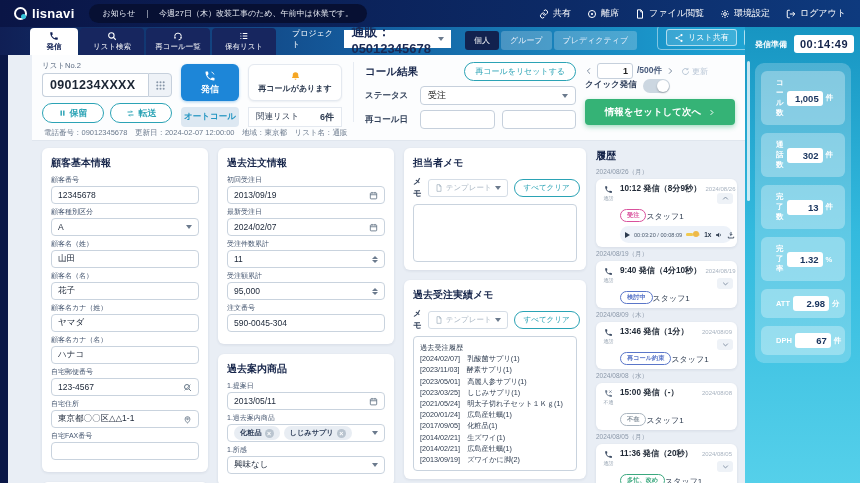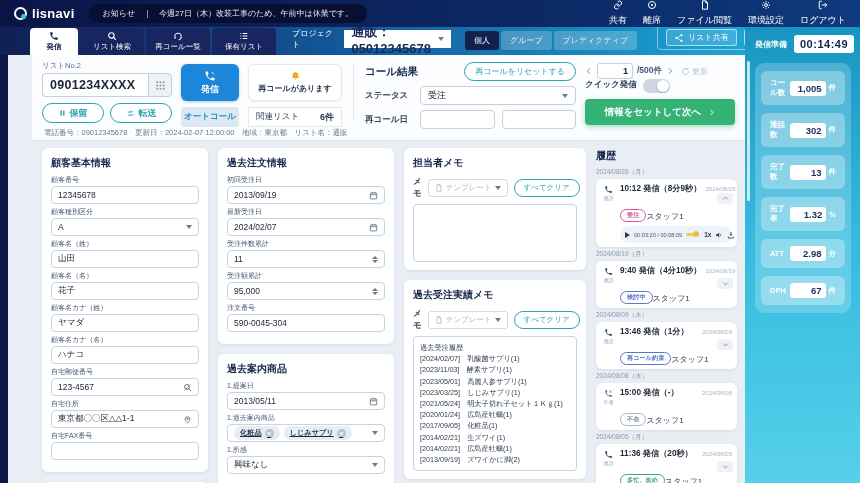--- a/index.html
+++ b/index.html
@@ -9,21 +9,21 @@
 
   
   .topbar { position:absolute; left:0; top:0; width:860px; height:27px;
     background:linear-gradient(90deg,#0a1546,#0c2a66 65%,#0e3a7e); display:flex; align-items:center;
     color:#fff; padding:0 14px; gap:14px; z-index:6;text-align:right; }
   .logo { display:flex; align-items:center; gap:5px; font-weight:bold; font-size:13px; letter-spacing:.3px; }
   .logo-mark { width:13px; height:13px; border:2.5px solid #fff; border-radius:50%; position:relative; }
   .logo-mark::after { content:""; position:absolute; right:-1px; bottom:-1px; width:5px; height:5px; background:#35c3d8; border-radius:50%; }
   .announce { background:#071033; border-radius:11px; padding:4px 14px; font-size:8px; color:#e8ecf5; display:flex; gap:8px; align-items:center; white-space:nowrap; }
   .top-actions { margin-left:auto; display:flex; gap:16px; font-size:9px; align-items:center; }
-  .top-action { display:flex; gap:4px; align-items:center; cursor:pointer; white-space:nowrap;flex-direction:column; }
+  .top-action { display:flex; gap:4px; align-items:center; cursor:pointer; white-space:nowrap; }
   .tic { width:10px; height:10px; }
 
   
   .navrow { position:absolute; left:0; top:27px; width:860px; height:28px;
     background:linear-gradient(90deg,#101f55,#145c9e 42%,#1b9bce 80%,#28b6de); display:flex; align-items:flex-end; padding-left:30px; z-index:2; }
   .tabs { display:flex; gap:2px; align-items:flex-end; }
   .tab { width:64px; height:27px; background:#17265f; color:#fff; display:flex; flex-direction:column; align-items:center; justify-content:center; gap:1px; border-radius:4px 4px 0 0; font-size:7.5px; cursor:pointer; }
   .tab .ic { width:10px; height:10px; }
   .tab.active { background:#ffffff; color:#0c1c50; font-weight:bold; width:48px; }
   .proj { display:flex; align-items:center; gap:6px; margin:0 0 5px 16px; color:#fff; font-size:8px; }
@@ -36,21 +36,21 @@
   .tool-btn { display:flex; gap:4px; align-items:center; font-size:8px; color:#fff; background:rgba(255,255,255,.14); border:1px solid rgba(255,255,255,.6); border-radius:3px; padding:2px 7px; cursor:pointer; white-space:nowrap; }
 
   
   .sidebar { position:absolute; right:0; top:27px; width:115px; height:456px;
     background:linear-gradient(180deg,#1795c2,#33bade 45%,#55d0ea); padding:8px 9px 0 10px; z-index:7; }
   .sidebar-scroll { position:absolute; left:2px; top:34px; width:3px; height:140px; background:rgba(255,255,255,.75); border-radius:2px; }
   .ready-row { display:flex; align-items:center; gap:7px; }
   .ready-label { color:#fff; font-size:8px; font-weight:bold; white-space:nowrap; }
   .timer { background:#fff; border-radius:3px; font-weight:bold; font-size:11px; color:#13234a; padding:3px 6px; letter-spacing:.5px; }
   .stats-wrap { margin-top:10px; background:rgba(255,255,255,.22); border-radius:9px; padding:8px 6px; display:flex; flex-direction:column; gap:8px; }
-  .stat { background:rgba(255,255,255,.30); border-radius:6px; padding:7px 9px; display:flex; align-items:center; gap:3px; color:#fff; font-size:7.5px; font-weight:bold; }
+  .stat { background:rgba(255,255,255,.30); border-radius:6px; padding:7px 15px; display:flex; align-items:center; gap:3px; color:#fff; font-size:7.5px; font-weight:bold; }
   .stat-value { margin-left:auto; background:#fff; border-radius:3px; padding:2px 4px; font-weight:bold; font-size:9.5px; color:#16325c; min-width:36px; text-align:right; }
   .stat-unit { font-size:7.5px; }
 
   
   .main { position:absolute; left:8px; top:55px; width:737px; height:428px; background:#e9eef5; overflow:hidden;padding-left:24px; }
   .control-wrap { background:#fcfdfe; height:86px; border-bottom:1px solid #e0e6ee; padding:5px 10px 0; }
   .control-row { display:flex; gap:9px; height:64px; }
   .list-no { font-size:7.5px; color:#5a6a80; margin:1px 0 2px; }
   .col-phone { width:130px; }
   .phone-row { display:flex; }
@@ -91,21 +91,21 @@
   .card { background:#fff; border-radius:6px; box-shadow:0 1px 3px rgba(20,40,80,.09); padding:8px 9px; margin-bottom:10px; }
   .card-title { font-size:10px; font-weight:bold; color:#16254a; margin-bottom:6px; }
   .field { margin-bottom:4px; }
   .field-label { font-size:7px; color:#43546e; margin-bottom:2px; line-height:8px; }
   .field-input { height:18px; border:1px solid #c9d3de; border-radius:4px; background:#fff; display:flex; align-items:center; padding:0 6px; font-size:8.5px; color:#202b3c; justify-content:space-between; gap:4px; }
   .fi-icon { color:#5f7082; display:flex; flex:none; }
   .stepper { display:flex; flex-direction:column; gap:1px; align-items:center; }
   .stepper i { display:block; width:0; height:0; border-left:3px solid transparent; border-right:3px solid transparent; }
   .step-up { border-bottom:3.5px solid #6b7a8d; }
   .step-dn { border-top:3.5px solid #6b7a8d; }
-  .tag-row { display:flex; gap:4px; flex:1;text-decoration:underline; }
+  .tag-row { display:flex; gap:4px; flex:1; }
   .tag { background:#e8edf3; border-radius:9px; padding:2px 6px; font-size:7.2px; font-weight:bold; color:#2c3c58; display:flex; gap:3px; align-items:center; white-space:nowrap; }
   .tag-x { width:9px; height:9px; background:#b9c4cf; border-radius:50%; color:#fff; font-size:7px; line-height:9px; text-align:center; cursor:pointer; }
   .memo-row { display:flex; align-items:center; gap:6px; margin-bottom:4px; }
   .memo-label { font-size:8.5px; font-weight:bold; color:#33425b; }
   .tpl-btn { border:1px solid #d5dde6; color:#aab7c4; border-radius:3px; font-size:7.5px; padding:3px 6px; display:flex; gap:3px; align-items:center; background:#fff; cursor:pointer; white-space:nowrap; }
   .clear-pill { margin-left:auto; border:1px solid #2ba3b5; color:#2ba3b5; border-radius:11px; font-size:7.5px; padding:3px 9px; background:#fff; cursor:pointer; white-space:nowrap; }
   .memo-area { border:1px solid #c9d3de; border-radius:4px; background:#fff; }
   .memo-empty { height:58px; }
   .memo-lines { padding:5px 6px; font-size:7.2px; color:#2c3a4e; line-height:11.2px; white-space:nowrap; overflow:hidden; }
   .stub { margin-bottom:0; }

